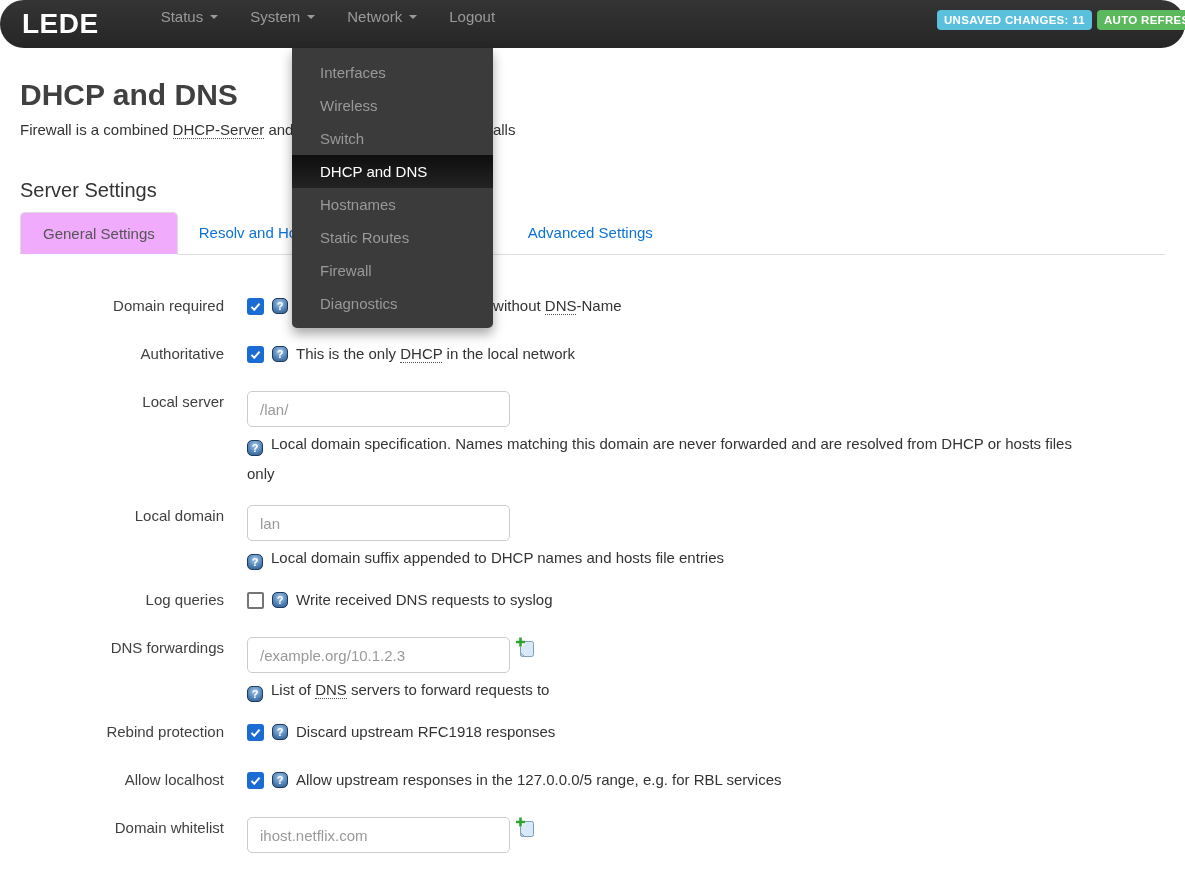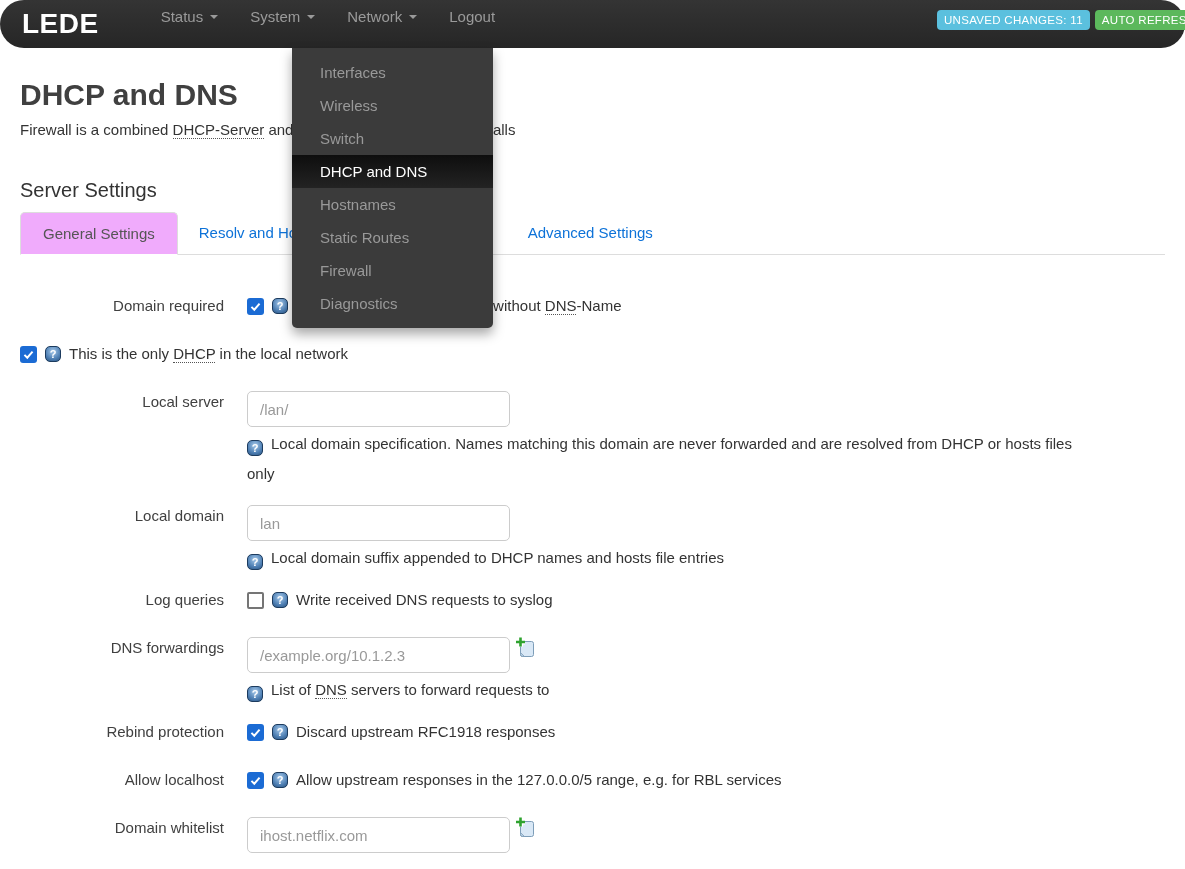--- a/index.html
+++ b/index.html
@@ -9,21 +9,21 @@
   
   .navbar { position:relative; height:48px; background:linear-gradient(#343434,#262626);
             display:flex; align-items:center; z-index:40;border-radius:24px; }
   .brand { color:#fff; font-size:28px; font-weight:600; padding:0 20px 0 22px; margin-right:26px; letter-spacing:.5px; }
   .nav-items { display:flex; height:48px; }
   .nav-item { display:flex; align-items:center; gap:7px; padding:0 16px; height:32px;
               color:#9a9a9a; font-size:15px; cursor:pointer; }
   .caret { width:0; height:0; border-left:4px solid transparent; border-right:4px solid transparent;
            border-top:4px solid #9a9a9a; margin-top:2px; }
   .badges { position:absolute; left:937px; top:10px; display:flex; gap:5px; white-space:nowrap; }
-  .badge { font-size:11.5px; font-weight:normal; color:#fff; padding:4px 7px; border-radius:4px; letter-spacing:.3px; }
+  .badge { font-size:11.5px; font-weight:bold; color:#fff; padding:4px 7px; border-radius:4px; letter-spacing:.3px; }
 
   
   .dropdown { position:absolute; left:292px; top:48px; width:201px; background:#3b3b3b;
               border-radius:0 0 5px 5px; padding:8px 0; box-shadow:0 6px 12px rgba(0,0,0,.35); z-index:50; }
   .dd-item { padding:7px 12px 7px 28px; font-size:15px; line-height:19px; color:#999; cursor:pointer; }
   .dd-item.active { background:linear-gradient(#0e0e0e,#232323); color:#fff; }
 
   
   .content { padding:0 20px; }
   .page-title { font-size:30px; line-height:34px; font-weight:bold; color:#404040; margin:30px 0 9px; }
@@ -124,20 +124,21 @@
               <svg width="13" height="13" viewBox="0 0 16 16">
                 <path d="M3 8.5 L6.5 12 L13 4.5" stroke="#fff" stroke-width="2.4" fill="none"></path>
               </svg>
             </span>
             <span class="help">?</span>
             <span><span>Don't forward </span><span class="u">DNS</span><span>-Requests without </span><span class="u">DNS</span><span>-Name</span></span>
           </div>
         </div>
       </div>
       <div class="form-row cb-row">
+        <div class="form-label">Authoritative</div>
         <div class="form-field">
           <div class="control-line">
             <span class="cb checked">
               <svg width="13" height="13" viewBox="0 0 16 16">
                 <path d="M3 8.5 L6.5 12 L13 4.5" stroke="#fff" stroke-width="2.4" fill="none"></path>
               </svg>
             </span>
             <span class="help">?</span>
             <span><span>This is the only </span><span class="u">DHCP</span><span> in the local network</span></span>
           </div>

